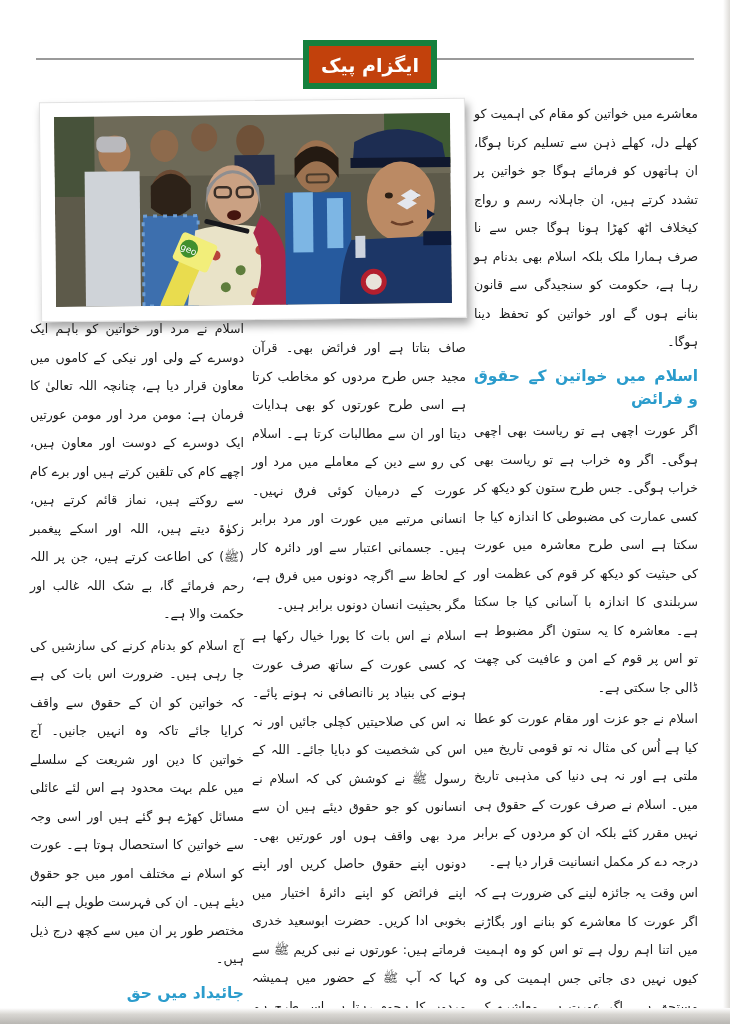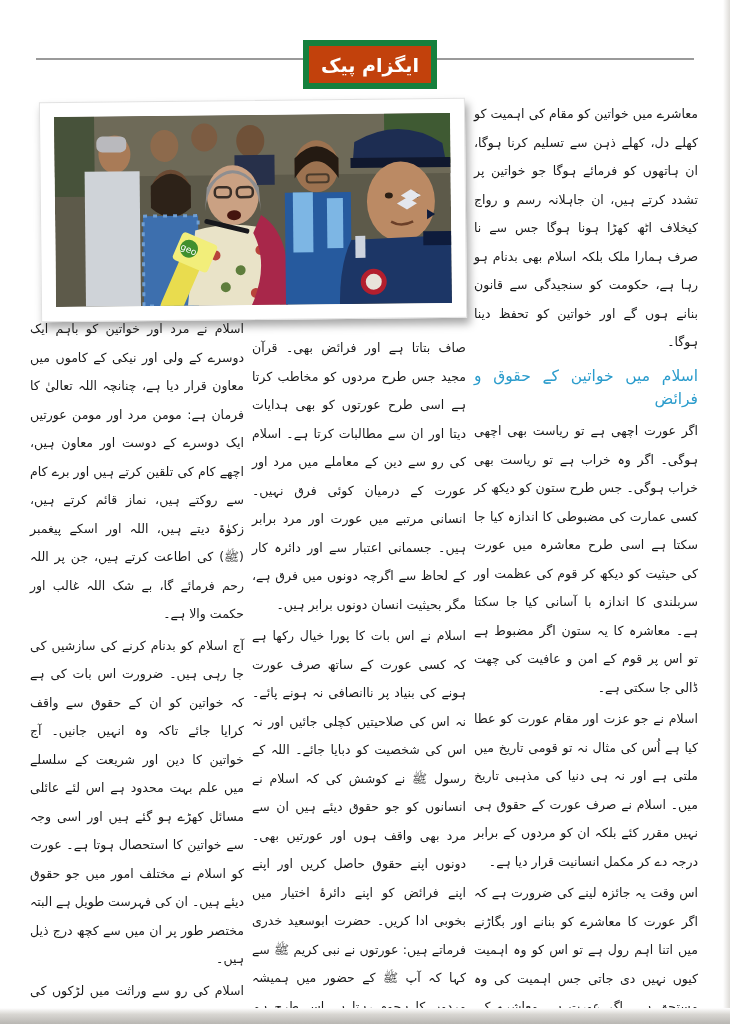--- a/index.html
+++ b/index.html
@@ -32,21 +32,21 @@
     display:flex;align-items:center;justify-content:center;
   }
   .photo-frame svg{display:block;}
 
   
   .col{position:absolute;direction:rtl;text-align:justify;color:#1a1a1a;}
   .col-right{left:474px;top:100px;width:224px;height:862px;}
   .col-middle{left:252px;top:334px;width:214px;height:640px;}
   .col-left{left:30px;top:315px;width:214px;height:640px;}
   .para{margin:0 0 3px 0;font-size:12.5px;line-height:2.28;}
-  .sec-heading{margin:8px 0 6px 0;font-size:15.5px;font-weight:normal;color:#2b9ccc;line-height:1.5;}
+  .sec-heading{margin:8px 0 6px 0;font-size:15.5px;font-weight:bold;color:#2b9ccc;line-height:1.5;}
 
   
   .footer{position:absolute;left:30px;top:1012px;width:670px;height:15px;
     display:flex;align-items:flex-start;}
   .footer .seg{height:11px;background:#c7c7c7;}
   .seg-a{width:54px;}
   .seg-b{flex:1.1;}
   .seg-c{flex:1.6;}
   .seg-d{width:26px;}
   .footer-date{padding:0 8px;font-size:12px;color:#2323bb;direction:rtl;white-space:nowrap;}
@@ -139,20 +139,21 @@
       <p class="para">اسلام نے جو عزت اور مقام عورت کو عطا کیا ہے اُس کی مثال نہ تو قومی تاریخ میں ملتی ہے اور نہ ہی دنیا کی مذہبی تاریخ میں۔ اسلام نے صرف عورت کے حقوق ہی نہیں مقرر کئے بلکہ ان کو مردوں کے برابر درجہ دے کر مکمل انسانیت قرار دیا ہے۔</p>
       <p class="para">اس وقت یہ جائزہ لینے کی ضرورت ہے کہ اگر عورت کا معاشرے کو بنانے اور بگاڑنے میں اتنا اہم رول ہے تو اس کو وہ اہمیت کیوں نہیں دی جاتی جس اہمیت کی وہ مستحق ہے۔ اگر عورت ہی معاشرے کی بنیاد ہے تو اس بنیاد کو مضبوط کرنے پر توجہ کیوں نہیں دی جاتی۔ ظہورِ اسلام سے پہلے عورت کی زبوں حالی سے ہر ایک واقف ہے کہ اس کی حیثیت پیر کی جوتی کے برابر بھی نہیں تھی۔ پھر ایک روشن زمانہ آیا۔ اسلام نے کہا کہ ''عورت'' کو خرید و فروخت کا سامان مت بناؤ اور موت کے بعد اسے اس طرح مت تقسیم کرو جس طرح تم وراثت کی دیگر چیزیں تقسیم کرتے ہو۔ اگر یہ ماں ہے تو اس کے قدموں تلے اپنی جنت تلاش کرو، اگر یہ بیٹی ہے تو اس کی بہترین پرورش کے عوض تمہیں جنت کی بشارت دی جاتی ہے۔ اگر یہ بہن ہے تو اس کے باعث تم صدقہ و جہاد کے ثواب کو حاصل کرو گے اور اگر یہ بیوی ہے تو یہ تمہارا لباس ہے، تمہیں ڈھانپ لینے والی اور تمہاری تمام تر کجیوں پر پردہ ڈال کر تم سے محبت کرنے والی۔</p>
     </section>
   <section class="col col-middle">
       <p class="para">صاف بتاتا ہے اور فرائض بھی۔ قرآن مجید جس طرح مردوں کو مخاطب کرتا ہے اسی طرح عورتوں کو بھی ہدایات دیتا اور ان سے مطالبات کرتا ہے۔ اسلام کی رو سے دین کے معاملے میں مرد اور عورت کے درمیان کوئی فرق نہیں۔ انسانی مرتبے میں عورت اور مرد برابر ہیں۔ جسمانی اعتبار سے اور دائرہ کار کے لحاظ سے اگرچہ دونوں میں فرق ہے، مگر بحیثیت انسان دونوں برابر ہیں۔</p>
       <p class="para">اسلام نے اس بات کا پورا خیال رکھا ہے کہ کسی عورت کے ساتھ صرف عورت ہونے کی بنیاد پر ناانصافی نہ ہونے پائے۔ نہ اس کی صلاحیتیں کچلی جائیں اور نہ اس کی شخصیت کو دبایا جائے۔ اللہ کے رسول ﷺ نے کوشش کی کہ اسلام نے انسانوں کو جو حقوق دیئے ہیں ان سے مرد بھی واقف ہوں اور عورتیں بھی۔ دونوں اپنے حقوق حاصل کریں اور اپنے اپنے فرائض کو اپنے دائرۂ اختیار میں بخوبی ادا کریں۔ حضرت ابوسعید خدری فرماتے ہیں: عورتوں نے نبی کریم ﷺ سے کہا کہ آپ ﷺ کے حضور میں ہمیشہ مردوں کا ہجوم رہتا ہے اس طرح ہم خاطر خواہ آپ سے استفادہ نہیں کر پاتیں، چنانچہ آپ ﷺ ایک وقت متعین کر کے ان کے پاس تشریف لے گئے۔ وعظ و نصیحت فرمائی اور انہیں نیک کاموں کا حکم دیا۔ پھر آپ ﷺ نے مسجد میں عورتوں کیلئے الگ وقت مقرر کیا جس میں عورتیں آپ ﷺ سے آ کر مختلف مسائل پر گفتگو کرتیں۔</p>
     </section>
   <section class="col col-left">
       <p class="para">اسلام نے مرد اور خواتین کو باہم ایک دوسرے کے ولی اور نیکی کے کاموں میں معاون قرار دیا ہے، چنانچہ اللہ تعالیٰ کا فرمان ہے: مومن مرد اور مومن عورتیں ایک دوسرے کے دوست اور معاون ہیں، اچھے کام کی تلقین کرتے ہیں اور برے کام سے روکتے ہیں، نماز قائم کرتے ہیں، زکوٰۃ دیتے ہیں، اللہ اور اسکے پیغمبر (ﷺ) کی اطاعت کرتے ہیں، جن پر اللہ رحم فرمائے گا، بے شک اللہ غالب اور حکمت والا ہے۔</p>
       <p class="para">آج اسلام کو بدنام کرنے کی سازشیں کی جا رہی ہیں۔ ضرورت اس بات کی ہے کہ خواتین کو ان کے حقوق سے واقف کرایا جائے تاکہ وہ انہیں جانیں۔ آج خواتین کا دین اور شریعت کے سلسلے میں علم بہت محدود ہے اس لئے عائلی مسائل کھڑے ہو گئے ہیں اور اسی وجہ سے خواتین کا استحصال ہوتا ہے۔ عورت کو اسلام نے مختلف امور میں جو حقوق دیئے ہیں۔ ان کی فہرست طویل ہے البتہ مختصر طور پر ان میں سے کچھ درج ذیل ہیں۔</p>
+      <h3 class="sec-heading">جائیداد میں حق</h3>
       <p class="para">اسلام کی رو سے وراثت میں لڑکوں کی طرح لڑکیوں کا بھی حق ہے۔ قرآن مجید میں صاف کہا گیا ہے کہ ماں باپ کی وراثت میں لڑکیوں کا بھی حصہ ہے۔ اس طرح عورت بیٹی، بیوی، ماں مختلف حیثیتوں سے میراث میں حصہ دار قرار پاتی ہیں۔ اتنا ہی نہیں اسلام میں عورت کو جائیداد کو خریدنے اور بیچنے کا پورا اختیار ہے نیز پیسہ کمانے اور اسے اپنی مرضی کے مطابق خرچ کرنے کا بھی پورا حق حاصل ہے۔</p>
     </section>
 
   <div class="footer">
     <div class="seg seg-a"></div>
     <div class="footer-date">جنوری 2020</div>
     <div class="seg seg-b"></div>
     <div class="footer-site">www.jworldtimes.com</div>
     <div class="seg seg-c"></div>
     <div class="footer-page">58</div>

